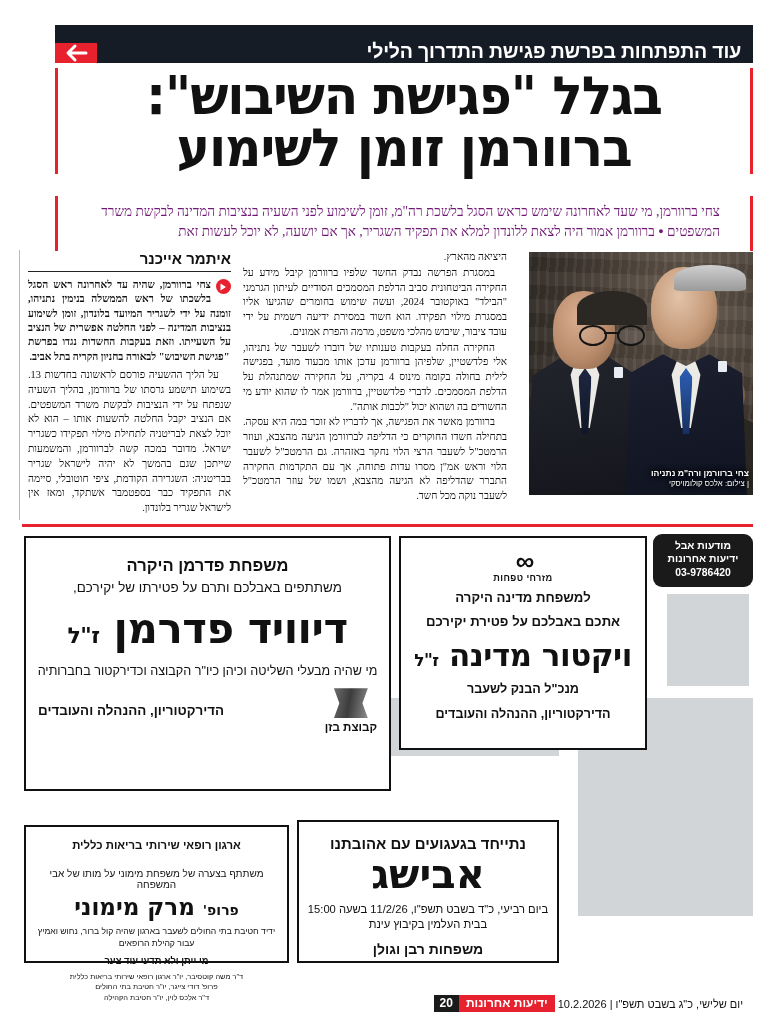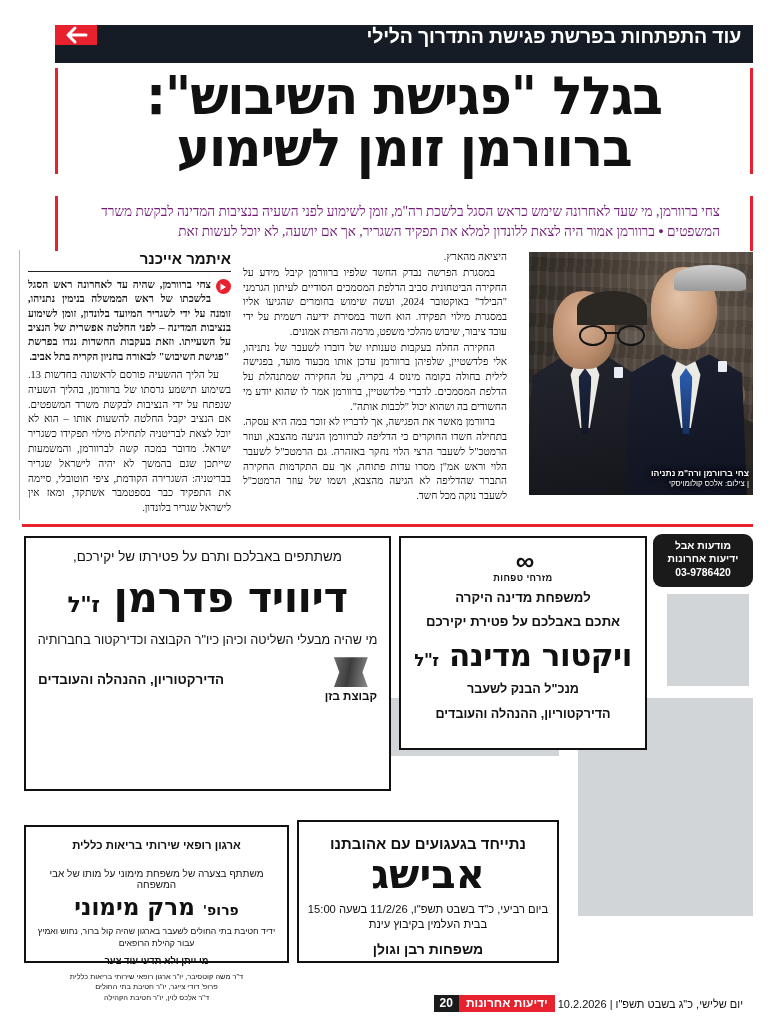--- a/index.html
+++ b/index.html
@@ -27,21 +27,21 @@
   
   .top-banner {
     position: absolute;
     top: 25px;
     right: 22px;
     left: 55px;
     height: 38px;
     background: #151c26;
     display: flex;
     flex-direction: row;
-    align-items: flex-start;
+    align-items: flex-end;
   }
   .banner-arrow {
     background: #e8212f;
     width: 42px;
     display: flex;
     align-items: center;
     justify-content: center;
     flex: 0 0 42px;
   }
   .banner-arrow svg { display:block; }
@@ -532,20 +532,21 @@
           <span>ויקטור מדינה</span>
           <span class="zl">ז"ל</span>
         </div>
         <div class="ad-role">מנכ"ל הבנק לשעבר</div>
         <div class="ad-sign">הדירקטוריון, ההנהלה והעובדים</div>
       </div>
     </div>
 
     <div class="ad ad-federman">
       <div class="ad-inner">
+        <div class="fd-line1">משפחת פדרמן היקרה</div>
         <div class="fd-line2">משתתפים באבלכם ותרם על פטירתו של יקירכם,</div>
         <div class="fd-bigname">
           <span>דיוויד פדרמן</span>
           <span class="fd-zl">ז"ל</span>
         </div>
         <div class="fd-body">מי שהיה מבעלי השליטה וכיהן כיו"ר הקבוצה וכדירקטור בחברותיה</div>
         <div class="fd-foot">
           <div class="bazan-logo">
             <div class="bazan-glyph"></div>
             <div class="bazan-text">קבוצת בזן</div>

